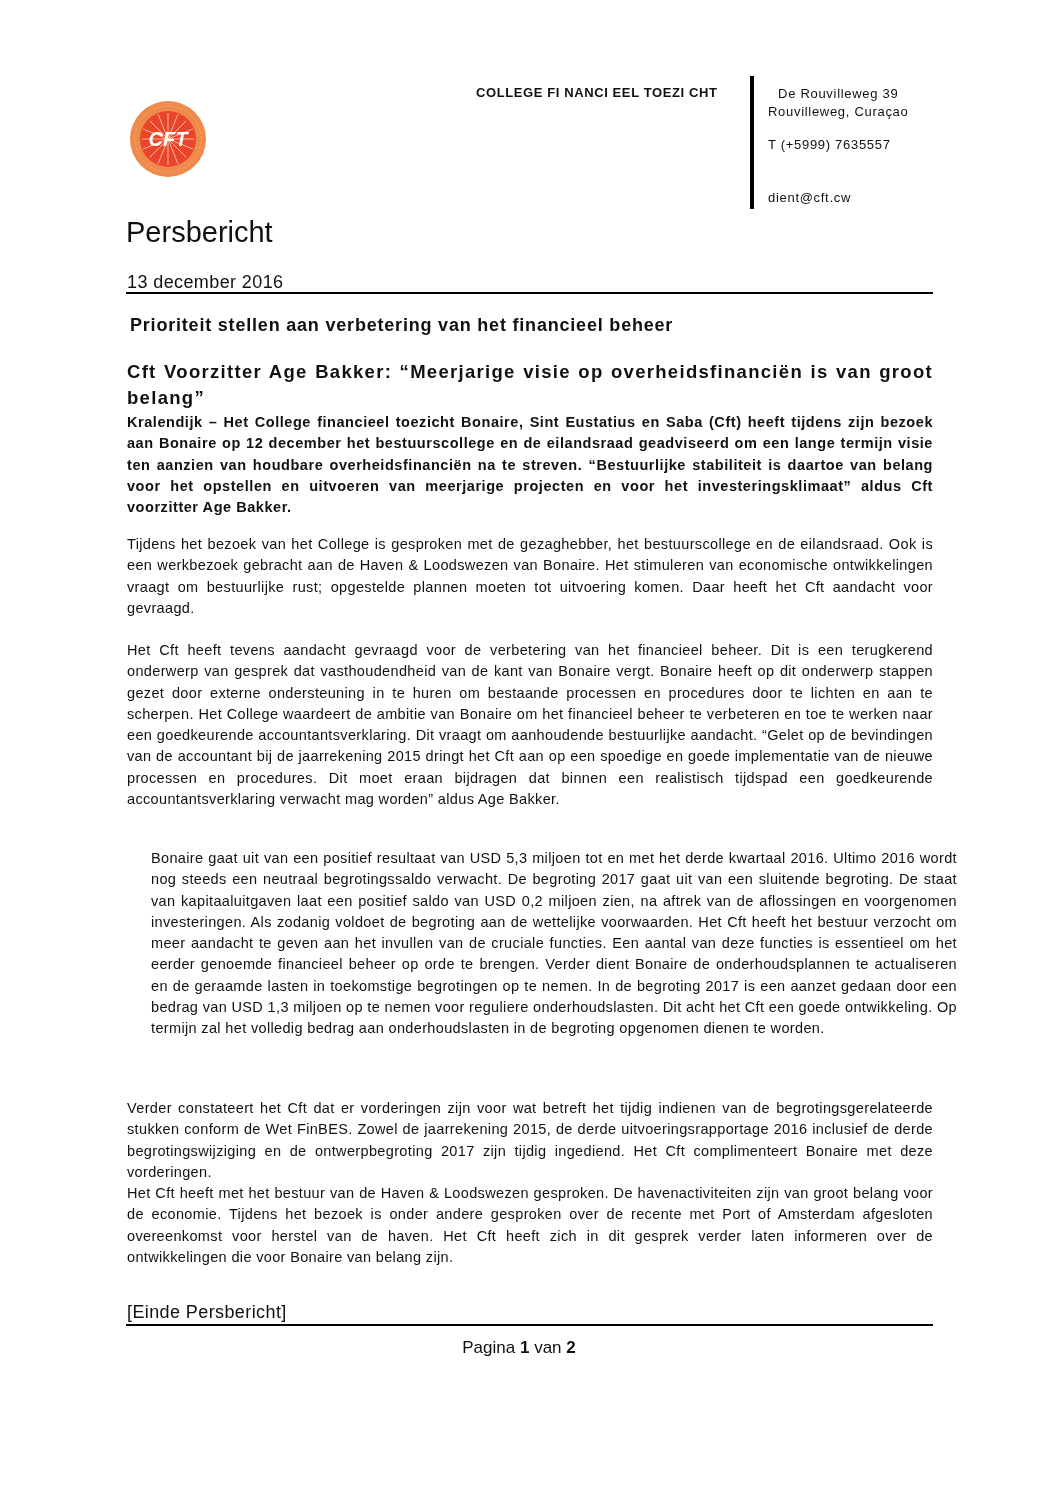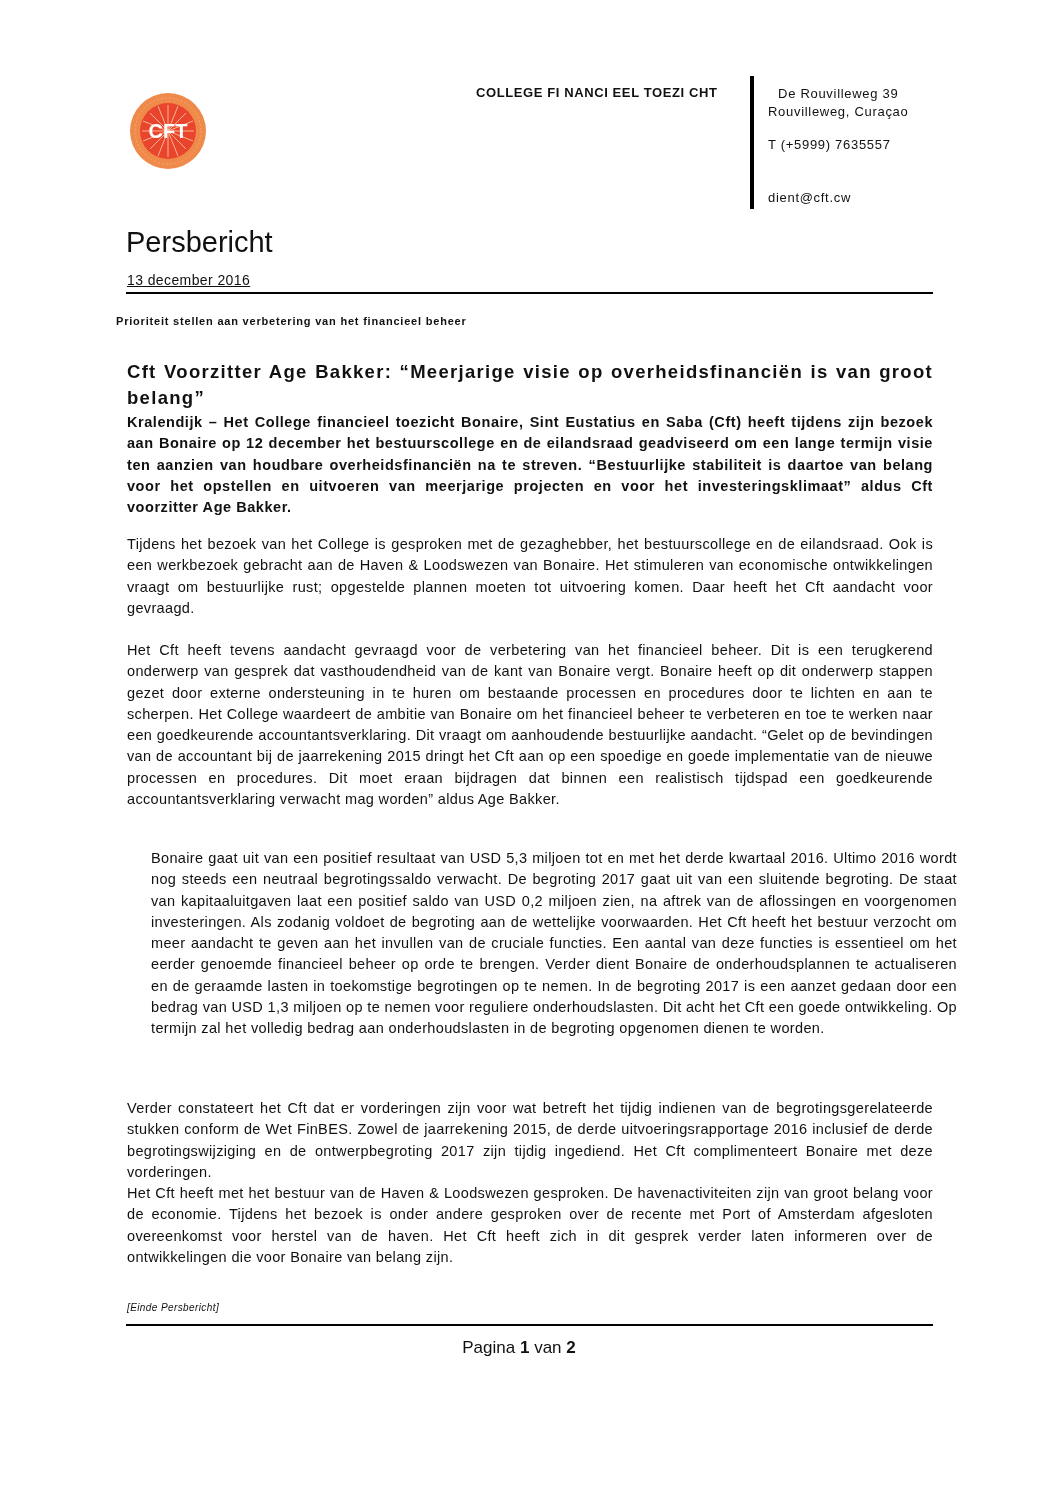--- a/index.html
+++ b/index.html
@@ -1,49 +1,49 @@
 <!DOCTYPE html>
 <html><head>
 <meta charset="utf-8">
 <style>
   html, body { margin: 0; padding: 0; background: #ffffff; }
   body { width: 1058px; height: 1497px; position: relative; overflow: hidden; color: #111; font-family: "Liberation Sans", sans-serif; }
   .abs { position: absolute; }
 
   
-  .logo { left: 129px; top: 92px; width: 78px; height: 78px; }
+  .logo { left: 129px; top: 100px; width: 78px; height: 78px; font-style: italic; }
 
   
   .org { left: 476px; top: 85px; font-size: 13px; font-weight: bold; letter-spacing: 0.6px; white-space: nowrap; }
   .vbar { left: 750px; top: 76px; width: 4px; height: 133px; background: #000; }
   .addr { left: 768px; top: 85px; font-size: 13px; letter-spacing: 0.7px; line-height: 18px; white-space: nowrap; text-align: center; }
   .addr div { height: 18px; }
   .phone { left: 768px; top: 137px; font-size: 13px; letter-spacing: 0.7px; white-space: nowrap; }
   .email { left: 768px; top: 190px; font-size: 13px; letter-spacing: 0.7px; white-space: nowrap; }
 
   
-  .title { left: 126px; top: 226px; font-size: 29px; font-weight: normal; letter-spacing: 0px; white-space: nowrap; }
-  .date { left: 127px; top: 272px; font-size: 14px; letter-spacing: 0.4px; white-space: nowrap; text-decoration: underline; }
+  .title { left: 126px; top: 216px; font-size: 29px; font-weight: normal; letter-spacing: 0px; white-space: nowrap; }
+  .date { left: 127px; top: 272px; font-size: 18px; letter-spacing: 0.4px; white-space: nowrap; }
   .rule { left: 126px; width: 807px; height: 2px; background: #000; }
   .rule1 { top: 292px; }
   .rule2 { top: 1324px; }
 
   
-  .sub { left: 116px; top: 315px; font-size: 11px; font-weight: bold; letter-spacing: 0.8px; white-space: nowrap; }
+  .sub { left: 130px; top: 315px; font-size: 18px; font-weight: bold; letter-spacing: 0.8px; white-space: nowrap; }
   .headline { left: 127px; top: 359px; width: 806px; font-size: 18.5px; font-weight: bold; letter-spacing: 1.3px; line-height: 26px; text-align: justify; text-align-last: left; }
 
   
   .para { left: 127px; width: 806px; font-size: 14.5px; line-height: 21.3px; text-align: justify; letter-spacing: 0.35px; }
   .para.lead { font-weight: bold; top: 412px; letter-spacing: 0.55px; }
   .p1 { top: 534px; }
   .p2 { top: 640px; }
   .p3 { top: 848px; margin-left: 24px; }
   .p4 { top: 1098px; }
   .p5 { top: 1183px; }
-  .end { left: 127px; top: 1302px; font-size: 10px; letter-spacing: 0.4px; white-space: nowrap; font-style: italic; }
+  .end { left: 127px; top: 1302px; font-size: 18px; letter-spacing: 0.4px; white-space: nowrap; }
 
   
   .footer { left: 0; width: 1038px; top: 1338px; text-align: center; font-size: 17px; white-space: nowrap; }
   .footer b { font-weight: bold; }
 </style>
 </head>
 <body>
 
 <div class="abs logo">
   <svg width="78" height="78" viewBox="0 0 78 78">

